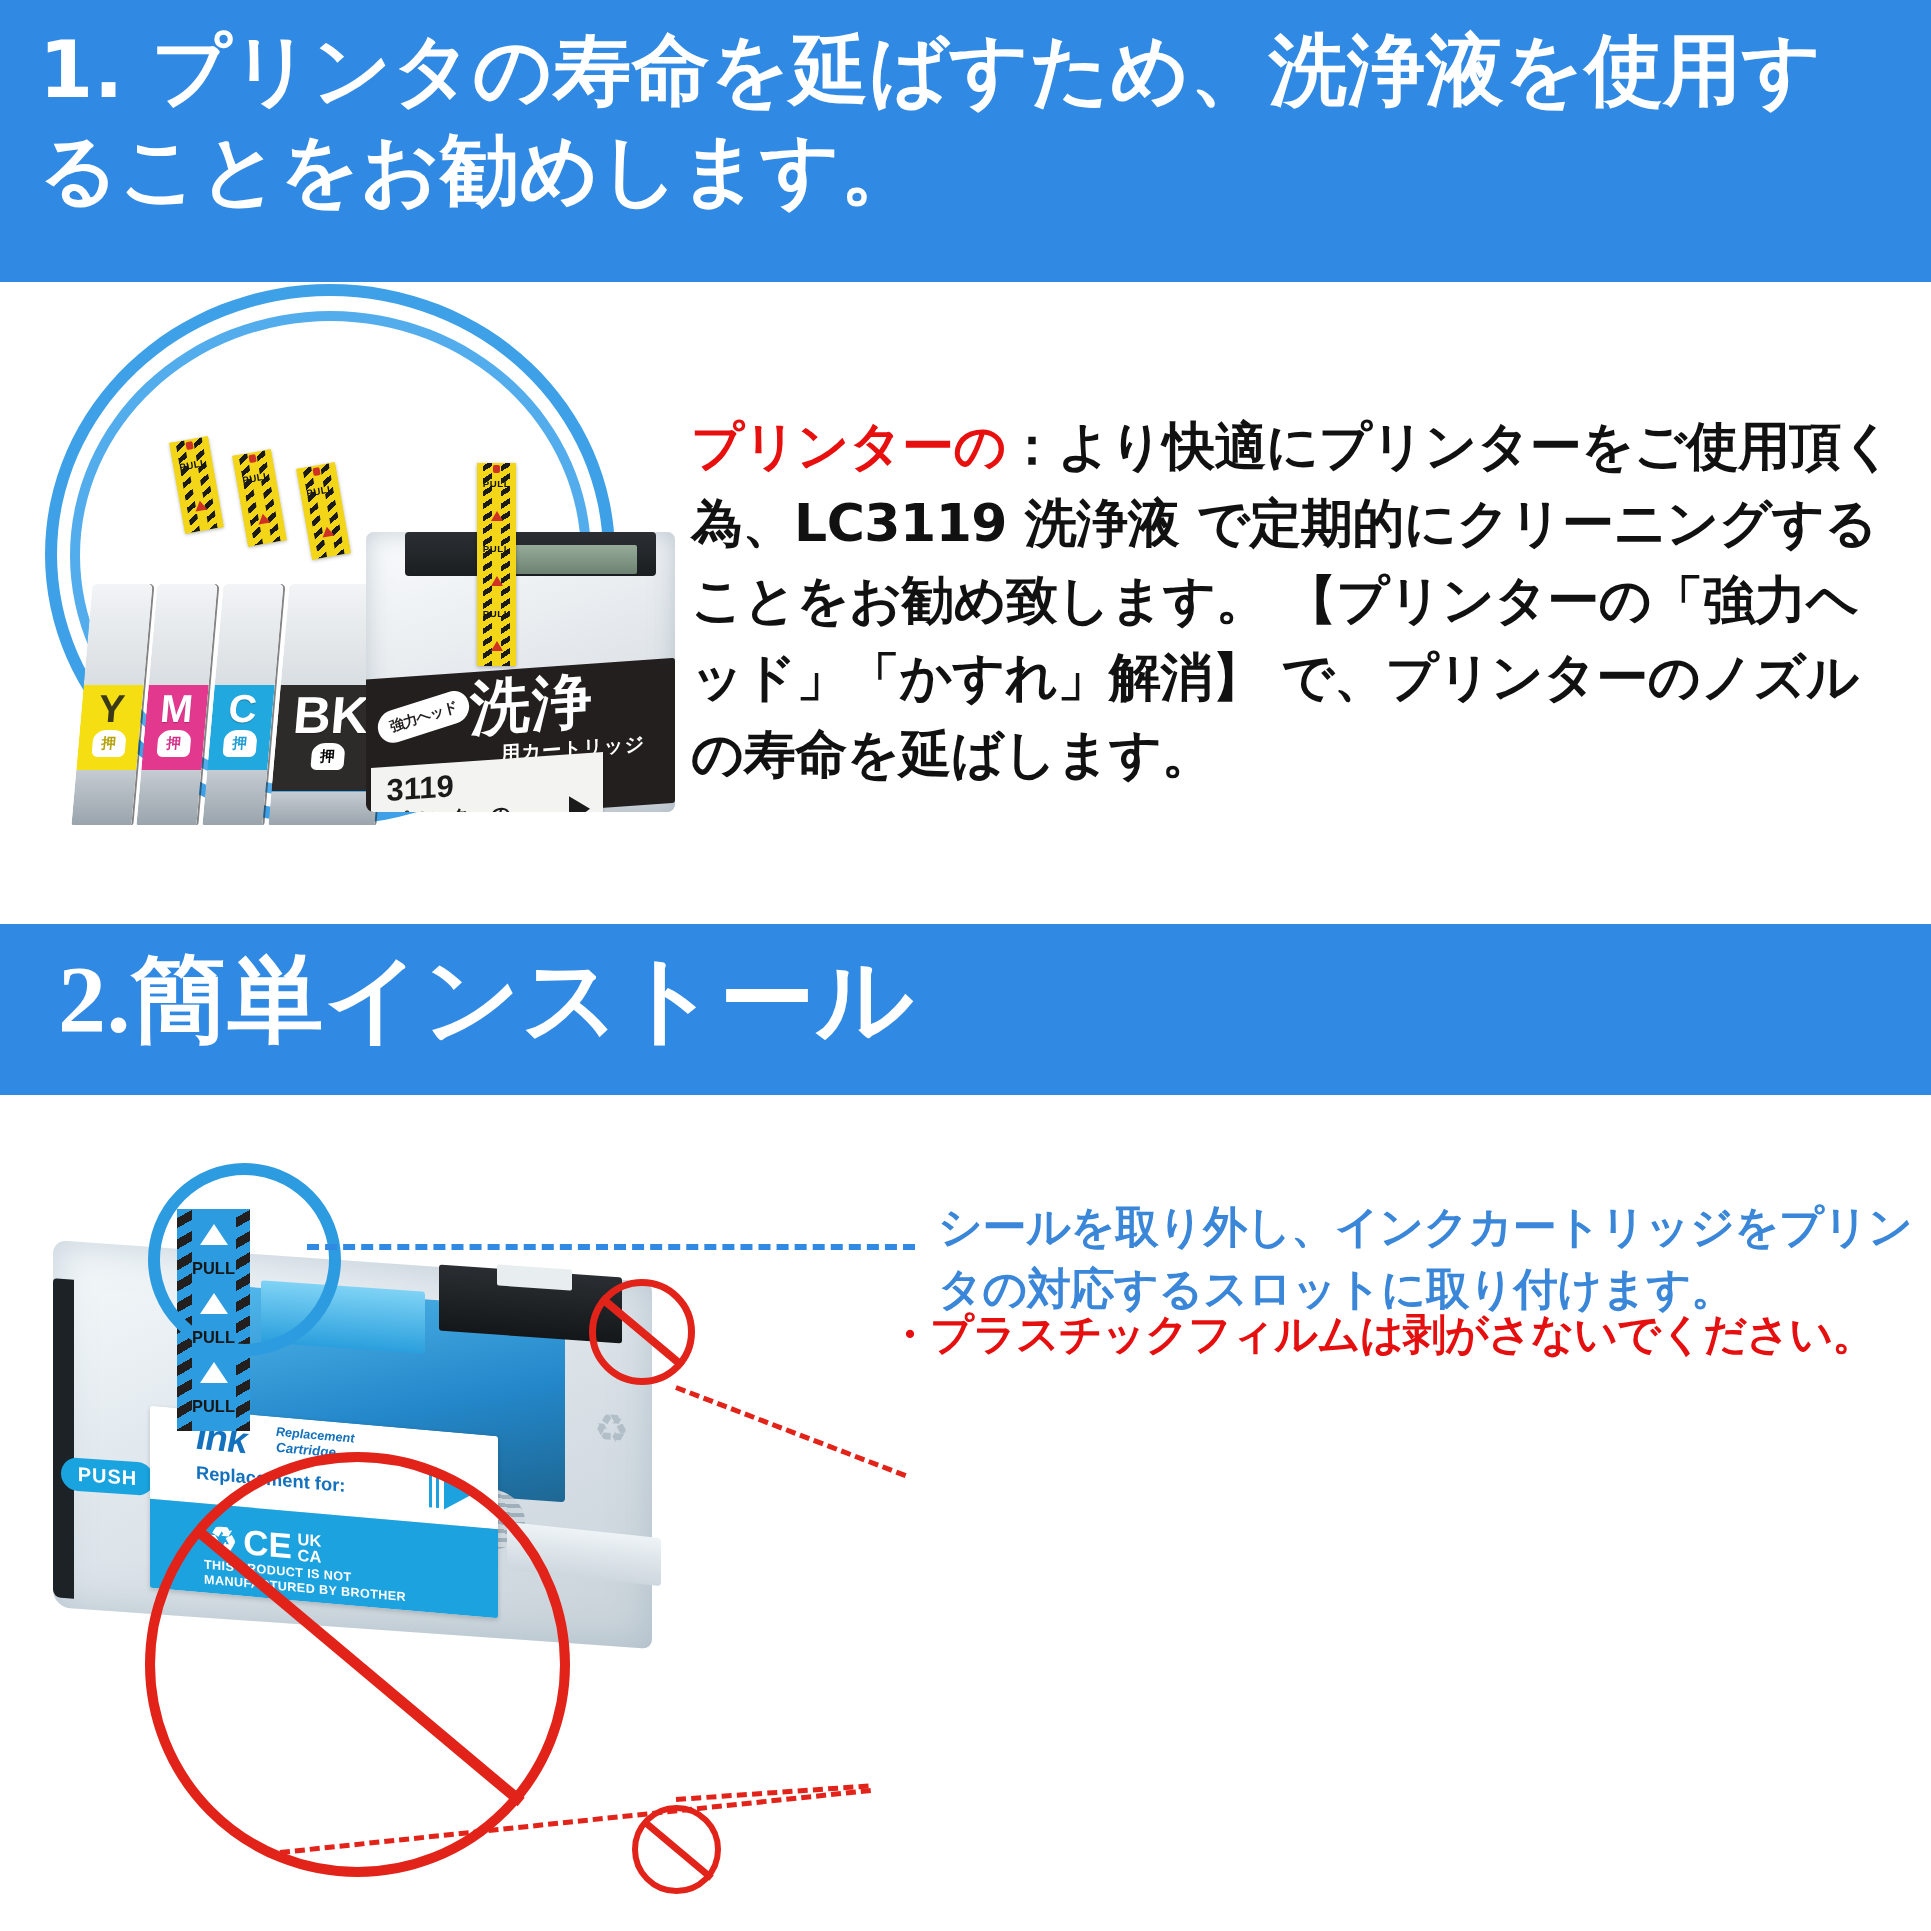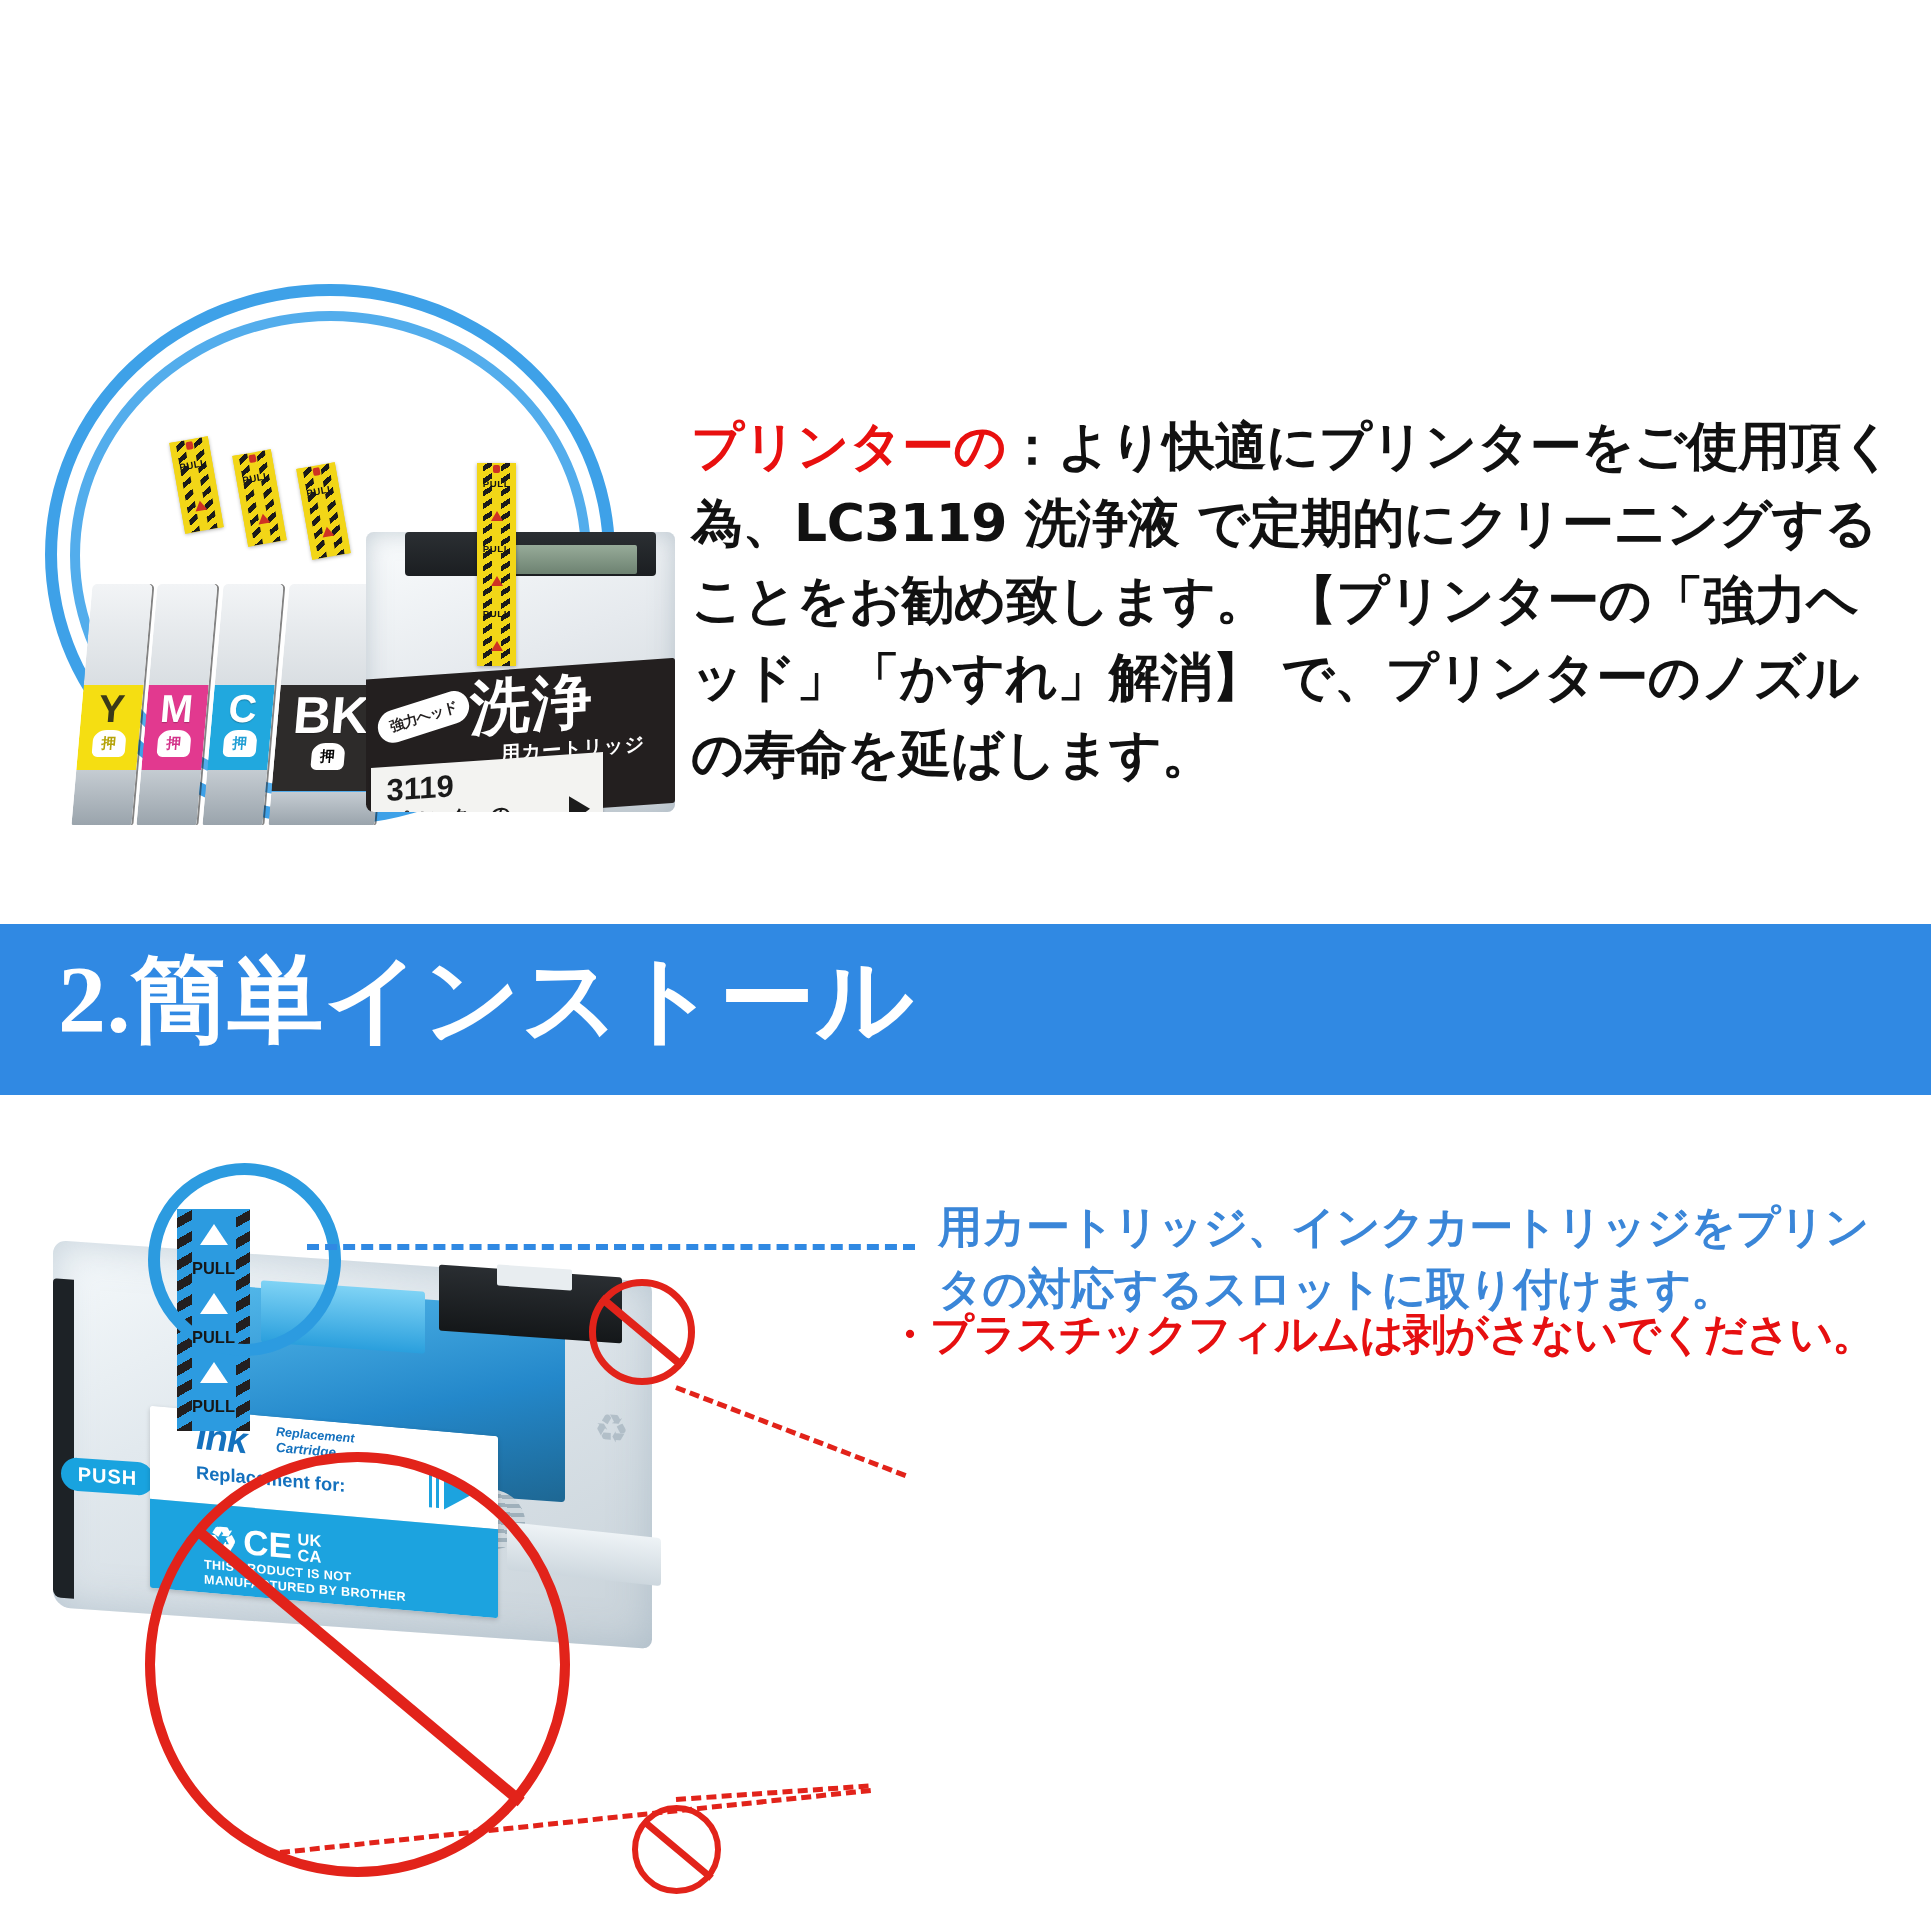--- a/index.html
+++ b/index.html
@@ -317,20 +317,23 @@
   }
   #warn-1{left:888px;top:1221px;}
   #warn-2{left:888px;top:1306px;}
   #warn-3{left:888px;top:1391px;}
 </style>
 </head>
 <body>
 
 <div class="page">
 
+  <div class="banner" id="banner-1">
+    <h1 class="banner-title">1. プリンタの寿命を延ばすため、洗浄液を使用することをお勧めします。</h1>
+  </div>
 
   <div id="section-1">
 
     <div class="ring-wrap">
       <div class="ring outer"></div>
       <div class="ring inner"></div>
 
       <div class="cart-stack">
 
         <div class="color-cart c-y">
@@ -489,19 +492,19 @@
     </div>
 
     <div class="dash-h" style="left:307px;top:149px;width:608px;"></div>
 
     <div class="dash-red" style="left:676px;top:290px;width:246px;transform:rotate(21deg);"></div>
 
     <div class="dash-red" style="left:676px;top:702px;width:193px;transform:rotate(-4deg);"></div>
 
     <div class="dash-red" style="left:280px;top:755px;width:594px;transform:rotate(-6deg);"></div>
 
-    <div id="install-note">用カートリッジ、インクカートリッジをプリンタの対応するスロットに取り付けます。</div>
+    <div id="install-note">シールを取り外し、インクカートリッジをプリンタの対応するスロットに取り付けます。</div>
   </div>
 
   <div class="warn" id="warn-2">・プラスチックフィルムは剥がさないでください。</div>
 
 </div>
 
 
 </body></html>

